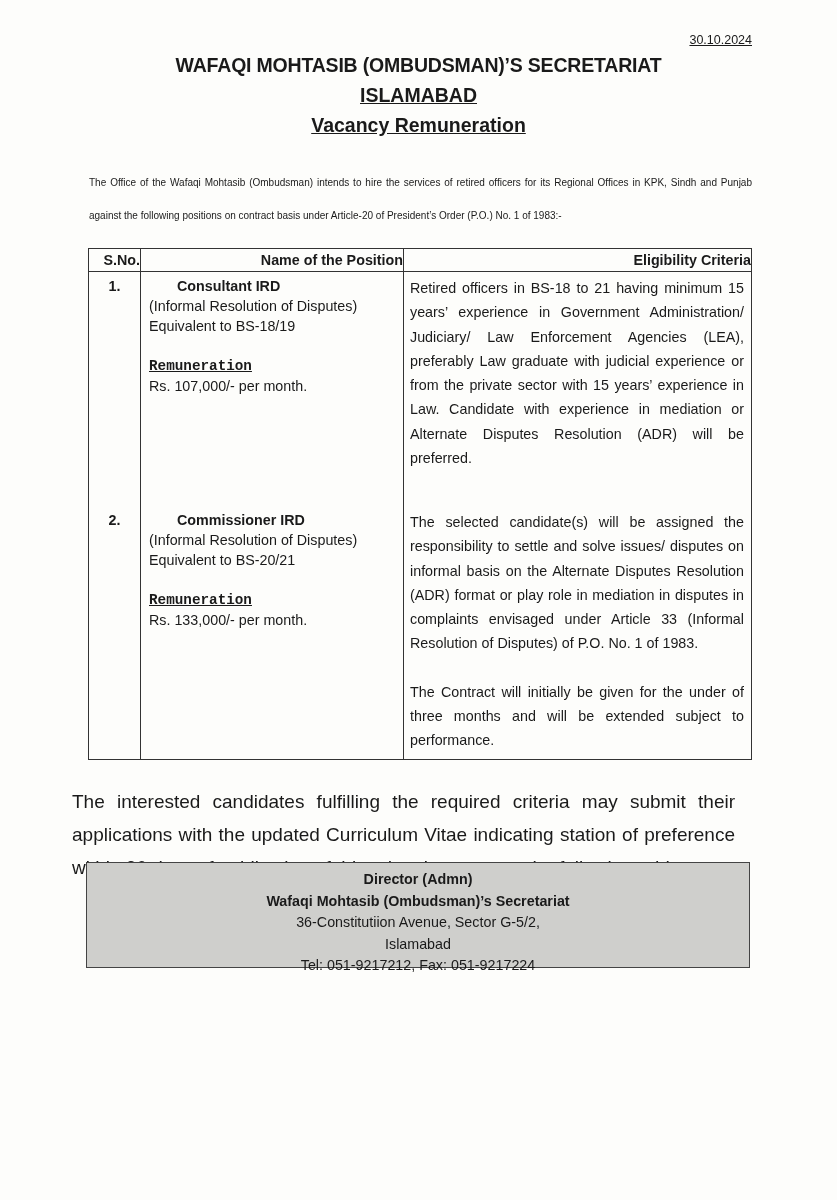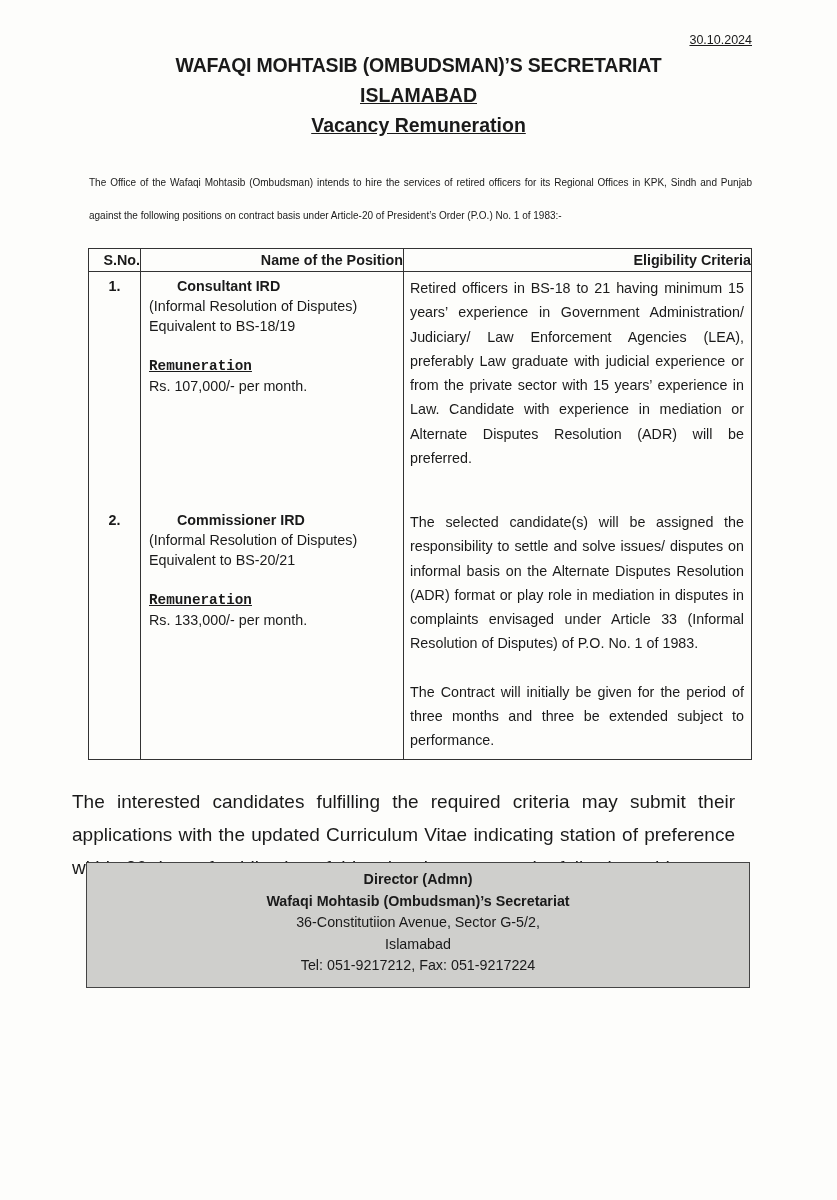--- a/index.html
+++ b/index.html
@@ -37,21 +37,21 @@
   .crit p { margin: 0; }
   .crit p + p { margin-top: 24px; }
   .row1 td { height: 226px; }
   .row2 td { padding-top: 8px !important; }
   .row2 .crit { padding-bottom: 6px !important; }
   .closing {
     position: absolute; top: 768px; left: 72px; width: 663px; font-size: 19px;
     line-height: 33px; text-align: justify; text-align-last: left; margin-top: 17px;
   }
   .address {
-    position: absolute; top: 862px; left: 86px; width: 664px; height: 126px;
+    position: absolute; top: 862px; left: 86px; width: 664px; height: 106px;
     border: 1.5px solid #444; background: #cfcfcc; text-align: center;
     font-size: 14.3px; line-height: 21.5px; padding-top: 6px; box-sizing: border-box;
   }
   .address .b { font-weight: bold; }
 </style>
 </head>
 <body>
 
 <div class="date">30.10.2024</div>
 
@@ -94,21 +94,21 @@
       <td class="sno">2.</td>
       <td class="pos">
         <div class="pname">Commissioner IRD</div>
         <div>(Informal Resolution of Disputes)</div>
         <div>Equivalent to BS-20/21</div>
         <span class="rem-label">Remuneration</span>
         <div>Rs. 133,000/- per month.</div>
       </td>
       <td class="crit">
         <p>The selected candidate(s) will be assigned the responsibility to settle and solve issues/ disputes on informal basis on the Alternate Disputes Resolution (ADR) format or play role in mediation in disputes in complaints envisaged under Article 33 (Informal Resolution of Disputes) of P.O. No. 1 of 1983.</p>
-        <p>The Contract will initially be given for the period of three months and three be extended subject to performance.</p>
+        <p>The Contract will initially be given for the under of three months and will be extended subject to performance.</p>
       </td>
     </tr>
   </tbody>
 </table>
 
 <div class="closing">The interested candidates fulfilling the required criteria may submit their applications with the updated Curriculum Vitae indicating station of preference within 30 days of publication of this advertisement, on the following address:-</div>
 
 <div class="address">
   <div class="b">Director (Admn)</div>
   <div class="b">Wafaqi Mohtasib (Ombudsman)’s Secretariat</div>

